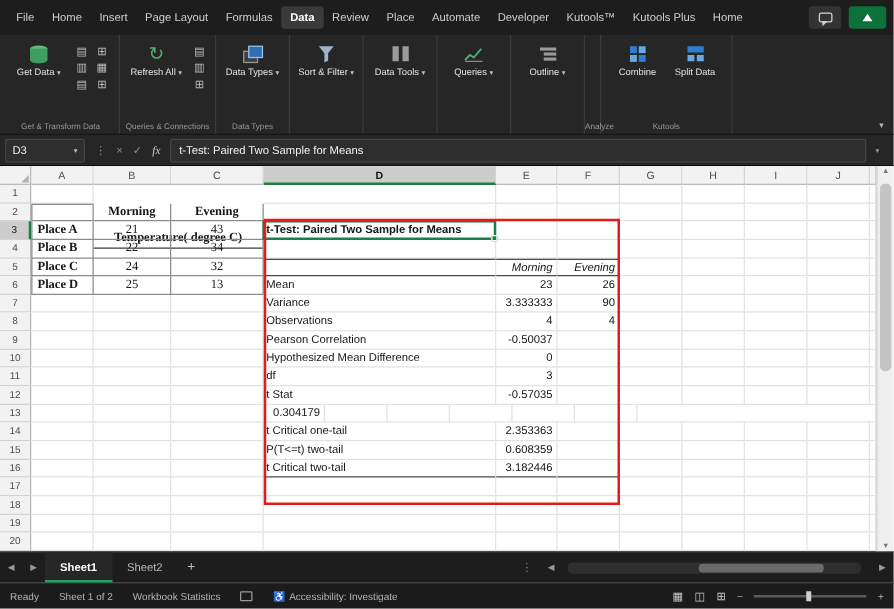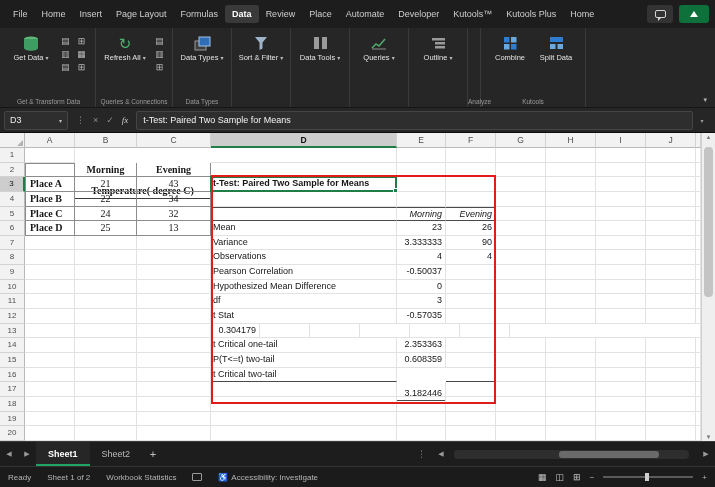--- a/index.html
+++ b/index.html
@@ -518,21 +518,21 @@
           <div class="cell" style="width: 50px;"></div>
           <div class="cell" style="width: 50px;"></div>
           <div class="cell" style="flex: 1 1 0%;"></div>
         </div>
         <div class="grid-row">
           <div class="row-h">16</div>
           <div class="cell" style="width: 50px;"></div>
           <div class="cell" style="width: 62px;"></div>
           <div class="cell" style="width: 74px;"></div>
           <div class="cell  bbd" style="width: 186px;">t Critical two-tail</div>
-          <div class="cell right bbd" style="width: 49px; margin-top: 19px;">3.182446</div>
+          <div class="cell right bbd" style="width: 49px;">3.182446</div>
           <div class="cell right bbd" style="width: 50px;"></div>
           <div class="cell" style="width: 50px;"></div>
           <div class="cell" style="width: 50px;"></div>
           <div class="cell" style="width: 50px;"></div>
           <div class="cell" style="width: 50px;"></div>
           <div class="cell" style="flex: 1 1 0%;"></div>
         </div>
         <div class="grid-row">
           <div class="row-h">17</div>
           <div class="cell" style="width: 50px;"></div>

